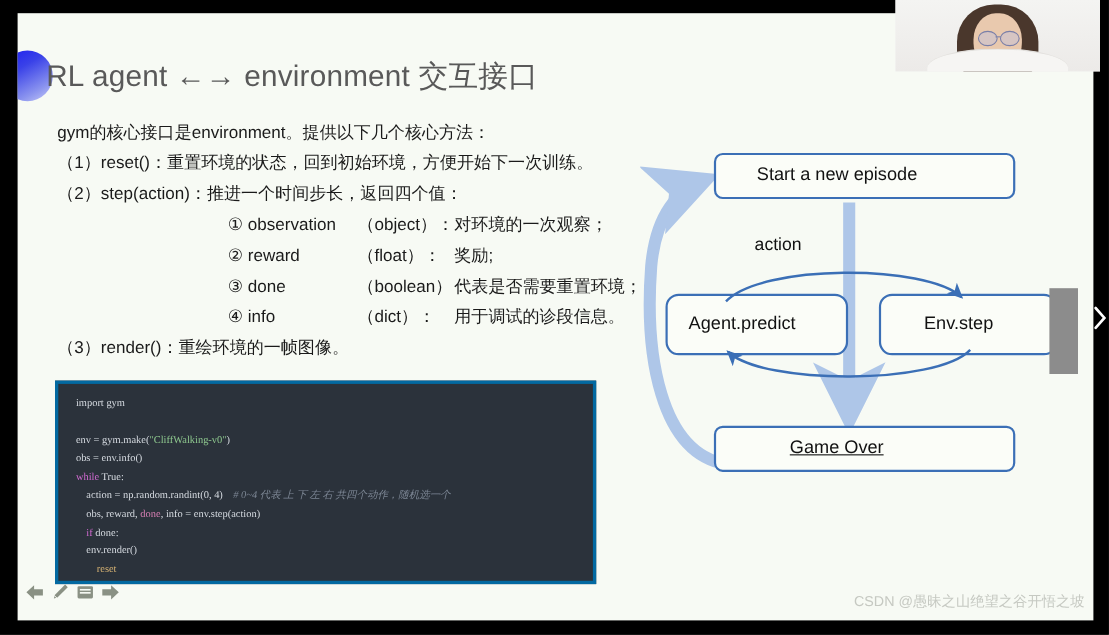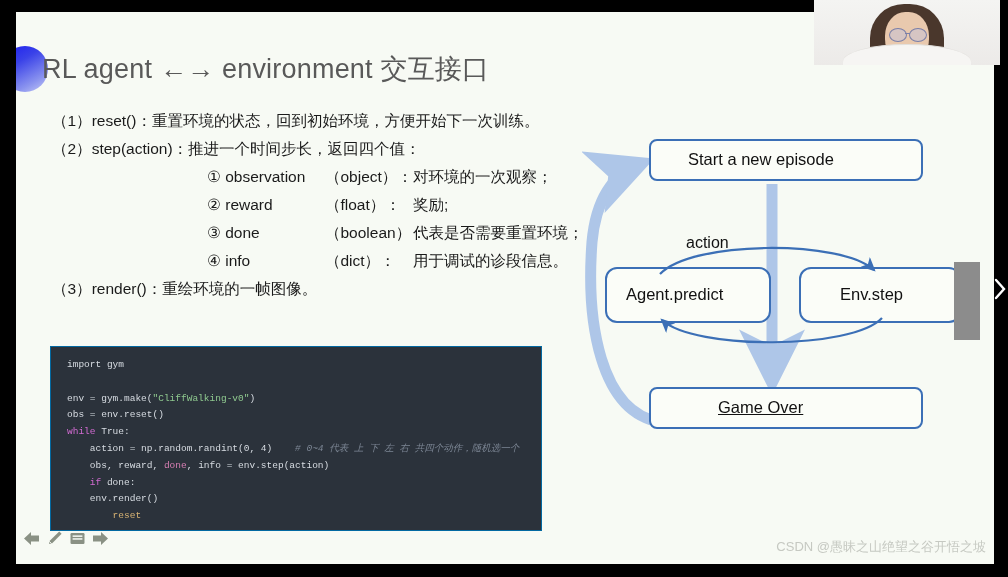--- a/index.html
+++ b/index.html
@@ -70,24 +70,24 @@
   .sub-row .ds { display: inline-block; }
 
   
   #code-block {
     position: absolute;
     left: 34px;
     top: 334px;
     width: 492px;
     height: 185px;
     background: #2b323b;
-    border: 1px solid #0369a1;
+    border: 3px solid #0369a1;
     padding: 10px 0 10px 16px;
     box-sizing: border-box;
-    font-family: Liberation Mono, monospace;
+    font-family: Liberation Serif, serif;
     font-size: 9.5px;
     line-height: 16.8px;
     color: #d7dce2;
     overflow: hidden;
   }
   .cl { white-space: pre; }
   .k-kw   { color: #d16ad1; }
   .k-str  { color: #8fc98f; }
   .k-cm   { color: #7c8694; font-style: italic; }
   .k-brk  { color: #d6b273; }
@@ -240,20 +240,21 @@
 <body>
 
 <div id="slide">
 
   <div id="deco-circle"></div>
 
   <div id="title">RL agent ←→ environment 交互接口</div>
 
   <div id="body-text">
 
+    <div class="btline">gym的核心接口是environment。提供以下几个核心方法：</div>
 
     <div class="btline">
       <span>（1）</span><b>reset()</b><span>：</span><span>重置环境的状态，回到初始环境，方便开始下一次训练。</span>
     </div>
 
     <div class="btline">
       <span>（2）</span><b>step(action)</b><span>：</span><span>推进一个时间步长，返回四个值：</span>
     </div>
 
     <div class="sub-row">
@@ -278,21 +279,21 @@
 
     <div class="btline">
       <span>（3）</span><b>render()</b><span>：</span><span>重绘环境的一帧图像。</span>
     </div>
   </div>
 
   <div id="code-block">
       <div class="cl"><span>import gym</span></div>
       <div class="cl">&nbsp;</div>
       <div class="cl"><span>env = gym.make(</span><span class="k-str">"CliffWalking-v0"</span><span>)</span></div>
-      <div class="cl"><span>obs = env.reset()</span></div>
+      <div class="cl"><span>obs = env.info()</span></div>
       <div class="cl"><span class="k-kw">while</span><span> True:</span></div>
       <div class="cl"><span>    action = np.random.randint(0, 4)</span><span class="k-cm">    # 0~4 代表 上 下 左 右 共四个动作，随机选一个</span></div>
       <div class="cl"><span>    obs, reward, </span><span class="k-var">done</span><span>, info = env.step(action)</span></div>
       <div class="cl"><span class="k-kw">    if</span><span> done:</span></div>
       <div class="cl"><span>    env.render()</span></div>
       <div class="cl"><span class="k-brk">        reset</span></div>
     </div>
 
   <div id="diagram">
     <svg width="400" height="340" viewBox="0 0 400 340" xmlns="http://www.w3.org/2000/svg">
@@ -317,21 +318,21 @@
       <path d="M78,152 C110,118 260,118 292,148" fill="none" stroke="#3b6fb6" stroke-width="2.2" marker-end="url(#mk-dark)"></path>
 
       <path d="M300,196 C270,228 112,228 80,198" fill="none" stroke="#3b6fb6" stroke-width="2.2" marker-end="url(#mk-dark)"></path>
     </svg>
 
     <div class="dg-label dg-box-label" style="left:106px; top:28px;">Start a new episode</div>
     <div class="dg-label dg-box-label" style="left:44px; top:163px;">Agent.predict</div>
     <div class="dg-label dg-box-label" style="left:258px; top:163px;">Env.step</div>
     <div class="dg-label dg-box-label" style="left:136px; top:276px;text-decoration:underline;">Game Over</div>
 
-    <div class="dg-label" style="left:104px; top:112px;">action</div>
+    <div class="dg-label" style="left:104px; top:92px;">action</div>
   </div>
 
   <div id="toolbar">
     <div class="tb-ic" title="prev">
       <svg width="17" height="15" viewBox="0 0 17 15">
           <path d="M8,1 L8,4.6 L16,4.6 L16,10.4 L8,10.4 L8,14 L1,7.5 Z" fill="#8a9184"></path>
         </svg>
     </div>
     <div class="tb-ic" title="pen">
       <svg width="17" height="17" viewBox="0 0 17 17">

